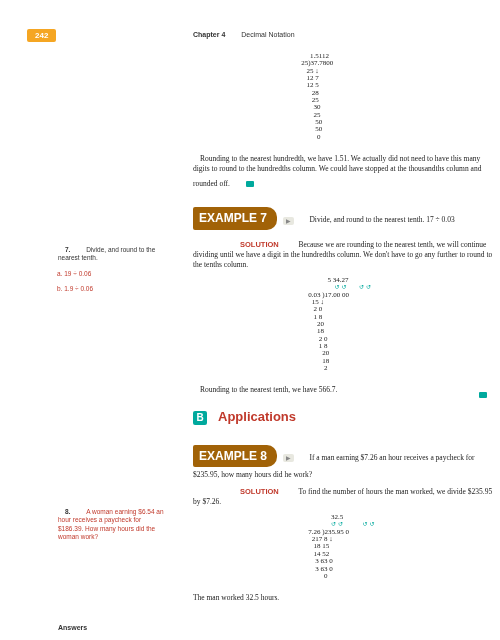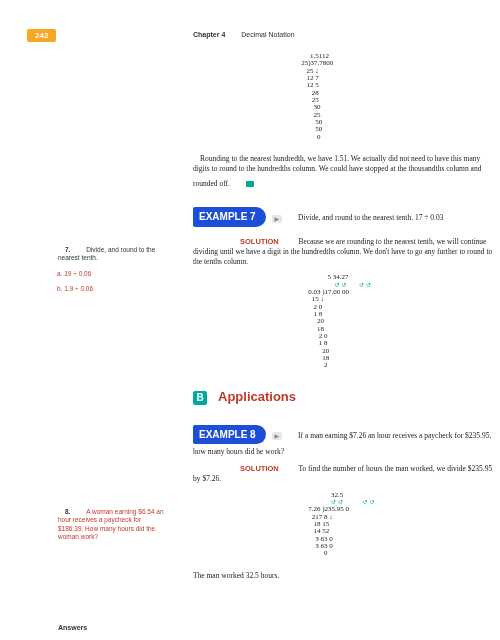--- a/index.html
+++ b/index.html
@@ -56,25 +56,25 @@
     font-family: 'Times New Roman', serif;
     font-size: 7px;
     line-height: 1.05;
     text-align: left;
     display: inline-block;
     white-space: pre;
     margin: 4px 0 6px 110px;
   }
   .example-badge {
     display: inline-block;
-    background: #1d4ed8;
+    background: #a16207;
     color: #fff;
     font-family: Arial, sans-serif;
     font-weight: bold;
-    font-size: 10px;
+    font-size: 12px;
     padding: 3px 10px 3px 6px;
     border-radius: 2px 10px 10px 2px;
     margin: 6px 0 3px 0;
   }
   .pill {
     display: inline-block;
     background: #e8e8e0;
     border-radius: 2px;
     padding: 0 3px;
     font-size: 6px;
@@ -148,20 +148,24 @@
          15 ↓
           2 0
           1 8
             20
             18
              2 0
              1 8
                20
                18
                 2</span></div>
+  <div class="para">
+    <span>Rounding to the nearest tenth, we have 566.7.</span>
+    <span class="green-sq" style="float:right;"></span>
+  </div>
 
   <div class="apps-head">
     <span class="sq">B</span><span>Applications</span>
   </div>
 
   <div>
     <span class="example-badge">EXAMPLE 8</span>
     <span class="pill">▶</span>
     <span>If a man earning $7.26 an hour receives a paycheck for $235.95, how many hours did he work?</span>
   </div>

